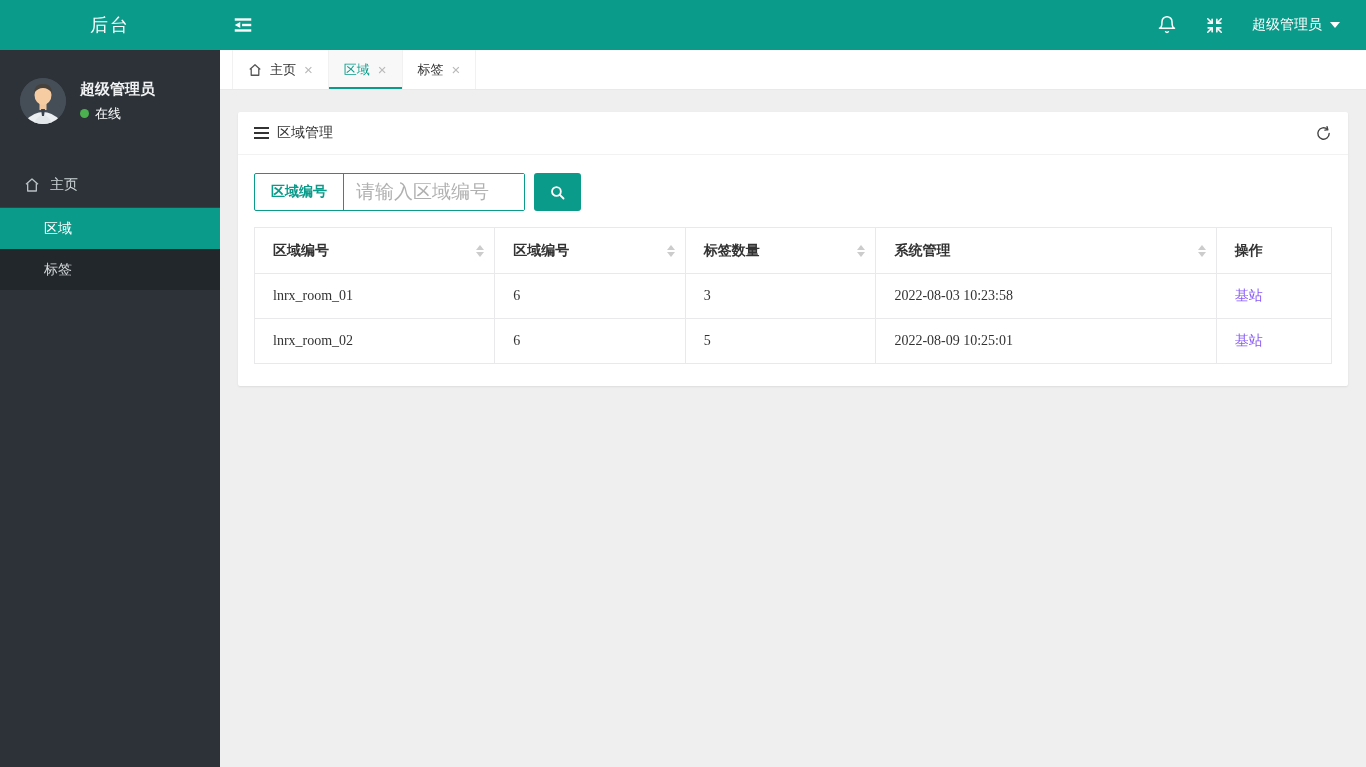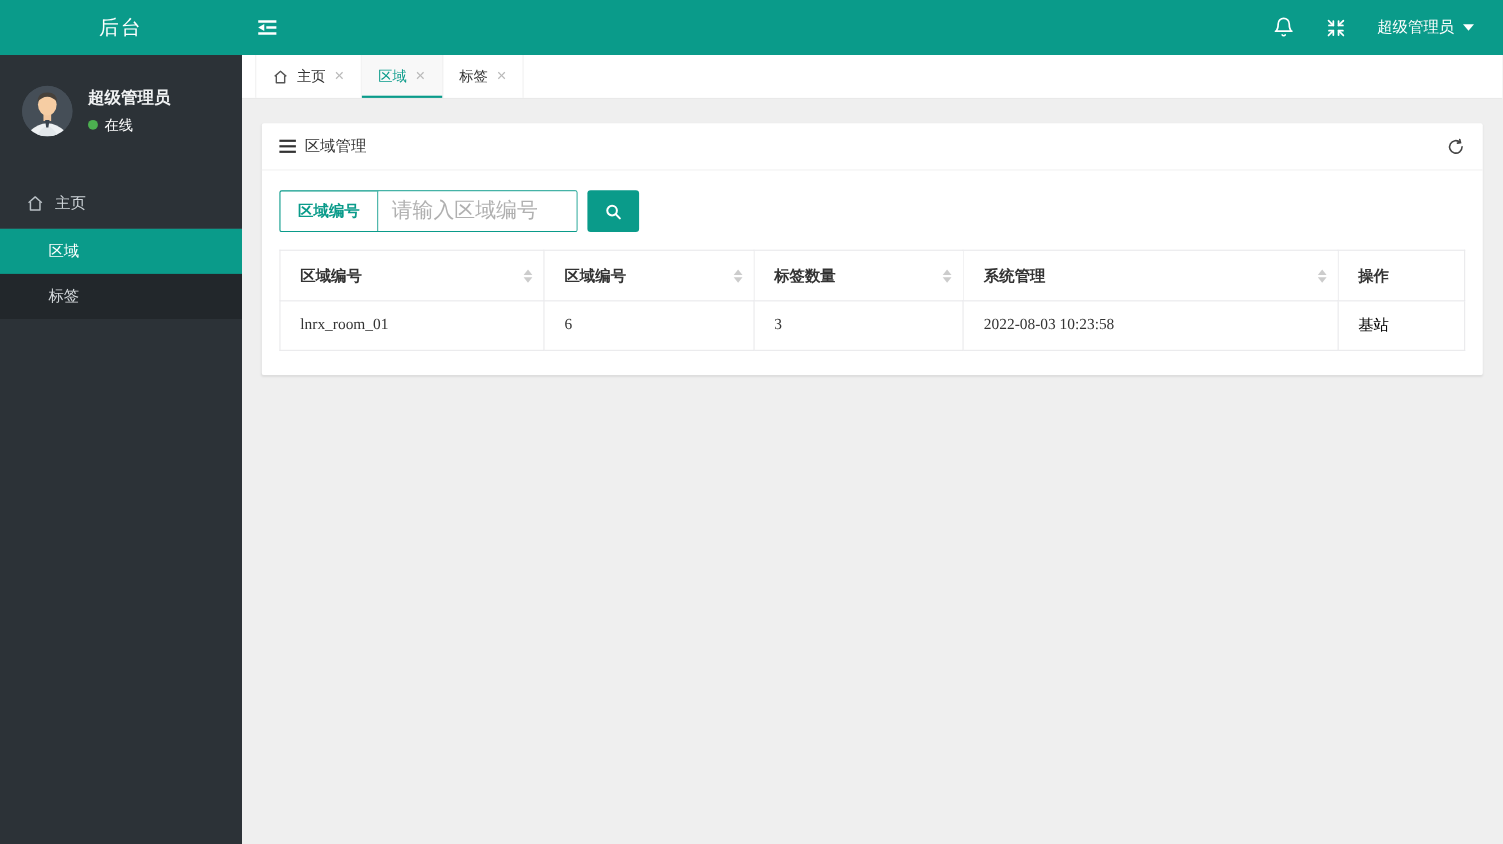--- a/index.html
+++ b/index.html
@@ -77,21 +77,21 @@
   table.grid { width:100%; border-collapse:collapse; table-layout:fixed; }
   .grid th, .grid td { border:1px solid #e9e9ec; text-align:left; padding:0 18px; font-size:14px; color:#333;
     overflow:hidden; white-space:nowrap; }
   .grid th { height:46px; font-weight:bold; position:relative; background:#fff; }
   .grid td { height:45px; background:#fff; }
   .sort { position:absolute; right:10px; top:50%; transform:translateY(-50%);
     display:flex; flex-direction:column; gap:2px; cursor:pointer; }
   .sort i { display:block; width:0; height:0; border-left:4px solid transparent; border-right:4px solid transparent; }
   .sort .up { border-bottom:5px solid #ccc; }
   .sort .dn { border-top:5px solid #ccc; }
-  .link { color:#000000; text-decoration:none; cursor:pointer;text-align:right; }
+  .link { color:#8b5cf6; text-decoration:none; cursor:pointer;text-align:right; }
 </style>
 </head>
 <body>
 
 <div class="navbar">
   <div class="logo">后台</div>
   <div class="nav-toggle">
     <span style="display:flex">
       <svg width="22" height="22" viewBox="0 0 24 24">
           <g stroke="#fff" stroke-width="2.6">
@@ -260,18 +260,25 @@
               </tr>
           </thead>
           <tbody>
               <tr>
                 <td>lnrx_room_01</td>
                 <td>6</td>
                 <td>3</td>
                 <td>2022-08-03 10:23:58</td>
                 <td><a class="link">基站</a></td>
               </tr>
+              <tr>
+                <td>lnrx_room_02</td>
+                <td>6</td>
+                <td>5</td>
+                <td>2022-08-09 10:25:01</td>
+                <td><a class="link">基站</a></td>
+              </tr>
             </tbody>
         </table>
       </div>
     </div>
   </div>
 </div>
 
 </body></html>

